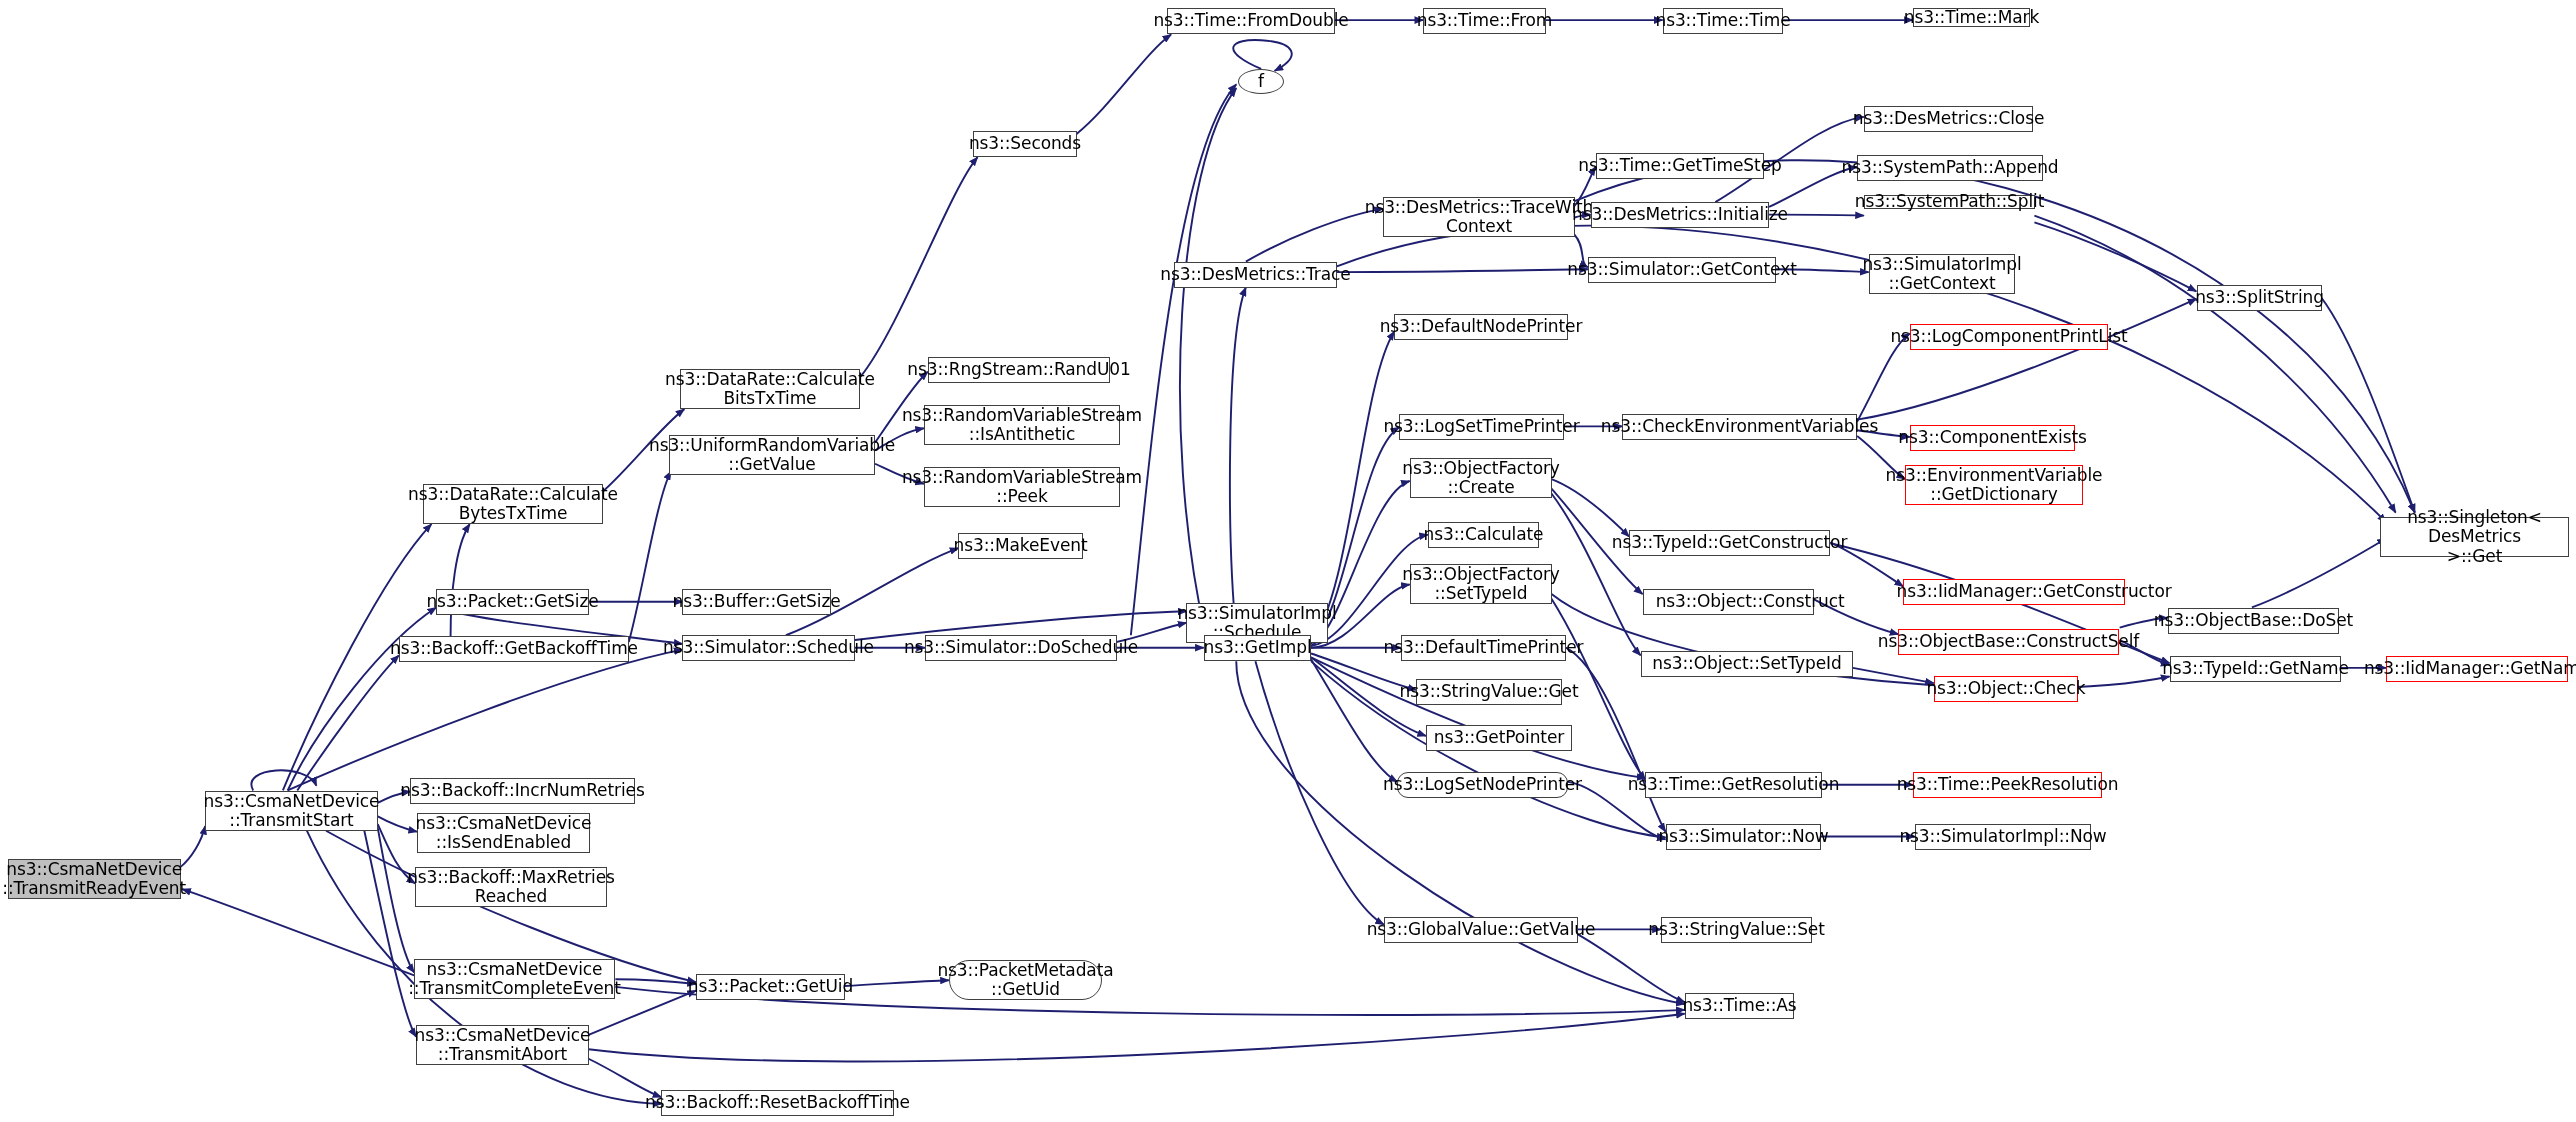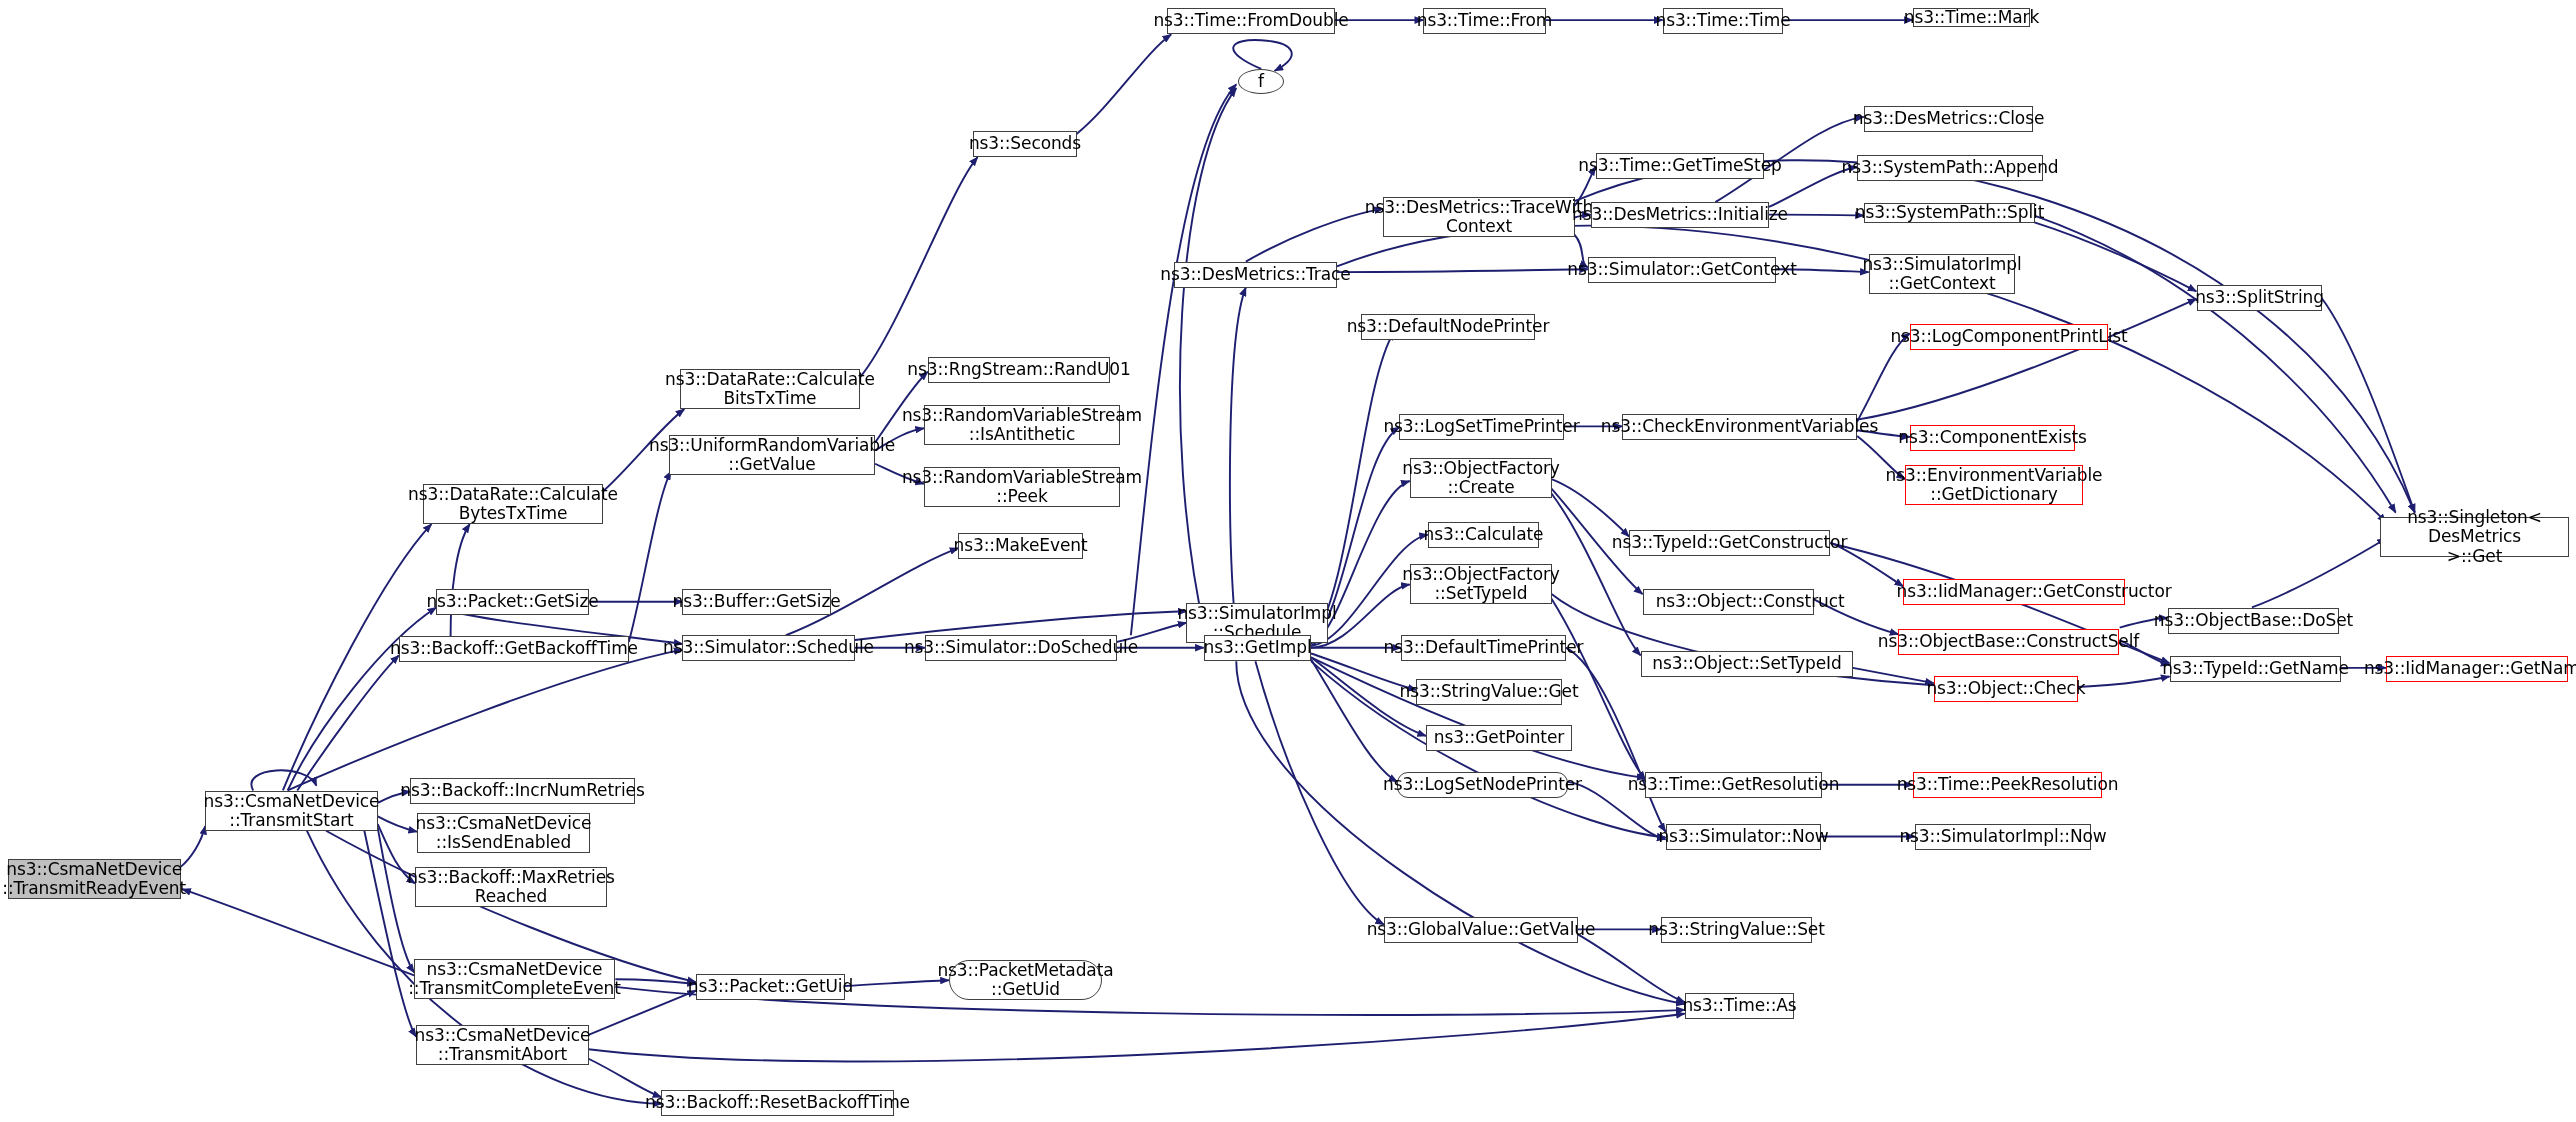--- a/index.html
+++ b/index.html
@@ -196,39 +196,39 @@
 ::IsAntithetic</div>
       <div class="node" style="left: 924px; top: 467px; width: 196px; height: 40px;">ns3::RandomVariableStream
 ::Peek</div>
       <div class="node" style="left: 958px; top: 533px; width: 125px; height: 26px;">ns3::MakeEvent</div>
       <div class="node" style="left: 682px; top: 635px; width: 173px; height: 26px;">ns3::Simulator::Schedule</div>
       <div class="node" style="left: 925px; top: 635px; width: 192px; height: 26px;">ns3::Simulator::DoSchedule</div>
       <div class="node" style="left: 1186px; top: 603px; width: 142px; height: 40px;">ns3::SimulatorImpl
 ::Schedule</div>
       <div class="node" style="left: 1204px; top: 635px; width: 107px; height: 26px;">ns3::GetImpl</div>
       <div class="node" style="left: 1174px; top: 262px; width: 163px; height: 26px;">ns3::DesMetrics::Trace</div>
-      <div class="node" style="left: 1361px; top: 314px; width: 174px; height: 26px;">ns3::DefaultNodePrinter</div>
+      <div class="node" style="left: 1394px; top: 314px; width: 174px; height: 26px;">ns3::DefaultNodePrinter</div>
       <div class="node" style="left: 1399px; top: 414px; width: 165px; height: 26px;">ns3::LogSetTimePrinter</div>
       <div class="node" style="left: 1410px; top: 458px; width: 142px; height: 40px;">ns3::ObjectFactory
 ::Create</div>
       <div class="node" style="left: 1428px; top: 522px; width: 111px; height: 26px;">ns3::Calculate</div>
       <div class="node" style="left: 1410px; top: 564px; width: 142px; height: 40px;">ns3::ObjectFactory
 ::SetTypeId</div>
       <div class="node" style="left: 1401px; top: 635px; width: 165px; height: 26px;">ns3::DefaultTimePrinter</div>
       <div class="node" style="left: 1416px; top: 679px; width: 146px; height: 26px;">ns3::StringValue::Get</div>
       <div class="node" style="left: 1426px; top: 725px; width: 146px; height: 26px;">ns3::GetPointer</div>
       <div class="node" style="left: 1397px; top: 772px; width: 171px; height: 26px; border-radius: 11px;">ns3::LogSetNodePrinter</div>
       <div class="node" style="left: 1383px; top: 197px; width: 192px; height: 40px;">ns3::DesMetrics::TraceWith
 Context</div>
       <div class="node" style="left: 1596px; top: 153px; width: 168px; height: 26px;">ns3::Time::GetTimeStep</div>
       <div class="node" style="left: 1591px; top: 202px; width: 178px; height: 26px;">ns3::DesMetrics::Initialize</div>
       <div class="node" style="left: 1588px; top: 257px; width: 188px; height: 26px;">ns3::Simulator::GetContext</div>
       <div class="node" style="left: 1864px; top: 106px; width: 169px; height: 26px;">ns3::DesMetrics::Close</div>
       <div class="node" style="left: 1857px; top: 155px; width: 186px; height: 26px;">ns3::SystemPath::Append</div>
-      <div class="node" style="left: 1864px; top: 203px; width: 171px; height: 20px;">ns3::SystemPath::Split</div>
+      <div class="node" style="left: 1864px; top: 195px; width: 171px; height: 14px;">ns3::SystemPath::Split</div>
       <div class="node" style="left: 1869px; top: 254px; width: 146px; height: 40px;">ns3::SimulatorImpl
 ::GetContext</div>
       <div class="node" style="left: 2197px; top: 285px; width: 125px; height: 26px;">ns3::SplitString</div>
       <div class="node red" style="left: 1910px; top: 324px; width: 198px; height: 26px;">ns3::LogComponentPrintList</div>
       <div class="node" style="left: 1622px; top: 414px; width: 235px; height: 26px;">ns3::CheckEnvironmentVariables</div>
       <div class="node red" style="left: 1910px; top: 425px; width: 165px; height: 26px;">ns3::ComponentExists</div>
       <div class="node red" style="left: 1905px; top: 465px; width: 178px; height: 40px;">ns3::EnvironmentVariable
 ::GetDictionary</div>
       <div class="node" style="left: 1629px; top: 530px; width: 201px; height: 26px;">ns3::TypeId::GetConstructor</div>
       <div class="node" style="left: 1643px; top: 589px; width: 171px; height: 26px; padding-left: 48px;">ns3::Object::Construct</div>

